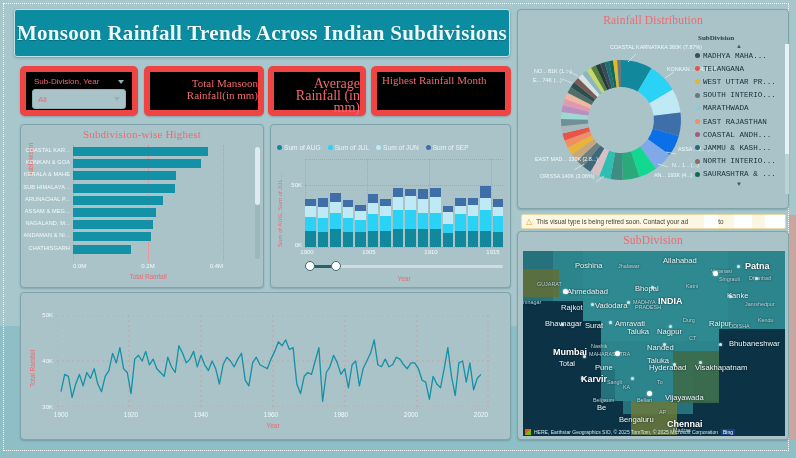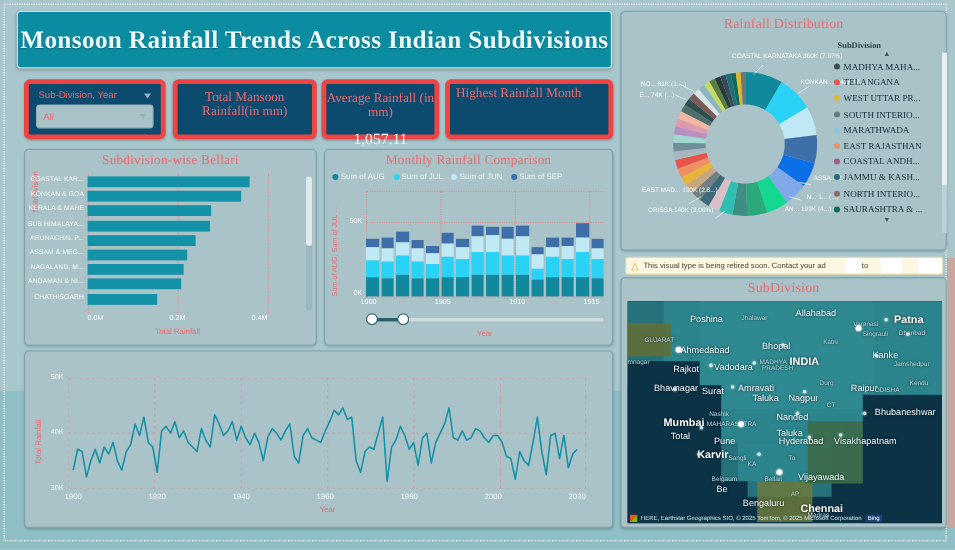--- a/index.html
+++ b/index.html
@@ -44,21 +44,21 @@
     box-shadow:0 1px 3px rgba(0,0,0,.25);
   }
   #header .t{
     color:#ecf8fa;font-family:"Liberation Serif", serif;
     font-size:21px;font-weight:700;letter-spacing:.3px;
     text-shadow:0 1px 1px rgba(0,0,0,.25);
   }
 
   
   .card{
-    position:absolute;background:#0c4a6e;border:4px solid #ef4444;
+    position:absolute;background:#000000;border:6px solid #ef4444;
     border-radius:5px;box-sizing:border-box;
     box-shadow:0 1px 2px rgba(0,0,0,.2);
   }
   #slicer{left:20px;top:66px;width:118px;height:50px;padding:4px 6px;}
   .slicer-head{
     display:flex;align-items:center;justify-content:space-between;
     color:#f0696e;font-size:8px;font-family:"Liberation Sans",sans-serif;
     padding:1px 2px 3px 2px;
   }
   .slicer-box{
@@ -67,28 +67,28 @@
     padding:0 5px;background:#a9c3c8;
     color:#f0696e;font-size:8px;
   }
   .chev{display:inline-block;width:0;height:0;border-left:3.5px solid transparent;
         border-right:3.5px solid transparent;border-top:4px solid #8fb1b8;}
 
   #kpi-total{left:144px;top:66px;width:120px;height:50px;}
   #kpi-avg{left:268px;top:66px;width:98px;height:50px;}
   #kpi-month{left:371px;top:66px;width:140px;height:50px;padding:2px 5px;}
   .kpi-label{
-    color:#f0696e;font-family:"Liberation Serif",serif;text-align:center;
+    color:#f0696e;font-family:"Liberation Serif",serif;text-align:right;
     font-size:11px;line-height:12px;
   }
   .kpi-value{
     color:#f2f7f8;font-family:"Liberation Serif",serif;text-align:center;
     font-size:13px;margin-top:2px;
   }
-  .kpi-sm{font-size:11px;}
+  .kpi-sm{font-size:14px;}
   #kpi-month .inner{
     border:1px solid #8fb1b8;border-radius:3px;height:30px;margin-top:2px;
     display:flex;align-items:center;justify-content:center;
   }
 
   
   #bar-panel{left:20px;top:124px;width:244px;height:164px;}
   #bar-panel .ttl{margin-top:3px;font-size:11px;}
   .bar-plot{position:absolute;left:52px;top:22px;width:150px;height:112px;}
   .bar-fill{background:#1391a6;height:9px;}
@@ -162,21 +162,21 @@
   
   #donut-panel{left:517px;top:9px;width:272px;height:200px;}
   #donut-panel .ttl{margin-top:4px;font-size:11.5px;}
   .donut-wrap{position:absolute;left:14px;top:26px;width:178px;height:168px;}
   .donut-lbl{position:absolute;color:#f2fafb;font-size:5.4px;line-height:6.5px;white-space:nowrap;}
   .lgd{
     position:absolute;right:5px;top:24px;width:88px;height:170px;
   }
   .lgd-title{color:#2c3e44;font-size:7px;font-weight:700;font-family:"Liberation Serif",serif;margin-bottom:1px;padding-left:3px;}
   .lgd-arrow{text-align:center;color:#3e565c;font-size:6px;line-height:6px;}
-  .lgd-item{display:flex;align-items:center;gap:3px;height:13.2px;font-family:Liberation Serif, serif;font-size:7.6px;color:#14303a;}
+  .lgd-item{display:flex;align-items:center;gap:3px;height:13.2px;font-family:Liberation Mono, monospace;font-size:7.6px;color:#14303a;}
   .lgd-dot{width:5px;height:5px;border-radius:50%;flex:none;}
   .lgd-scroll{position:absolute;right:-6px;top:10px;width:4px;height:150px;background:#bcd2d7;}
   .lgd-scroll i{position:absolute;left:0;top:0;width:4px;height:110px;background:#e8f1f3;display:block;}
 
   
   #warn{
     position:absolute;left:521px;top:214px;width:265px;height:15px;
     background:#fdf6e3;border:1px solid #e8d9a8;border-radius:2px;
     display:flex;align-items:center;gap:4px;padding:0 4px;box-sizing:border-box;
     font-size:6.4px;color:#4a4231;overflow:hidden;white-space:nowrap;
@@ -237,21 +237,21 @@
   <div id="kpi-avg" class="card">
     <div class="kpi-label kpi-sm" style="margin-top:6px">Average Rainfall (in mm)</div>
     <div class="kpi-value" style="margin-top:8px">1,057.11</div>
   </div>
 
   <div id="kpi-month" class="card">
     <div class="kpi-label" style="text-align:left">Highest Rainfall Month</div>
   </div>
 
   <div id="bar-panel" class="panel">
-    <div class="ttl">Subdivision-wise Bellari</div>
+    <div class="ttl">Subdivision-wise Highest</div>
     <div class="axis-y-title">SubDivision</div>
     <div class="vgrid" style="left:52px"></div>
     <div class="vgrid" style="left:127px"></div>
     <div class="vgrid" style="left:202px"></div>
     <div class="bar-plot" id="bar-rows">
         <div class="bar-rowwrap">
           <span class="bar-lbl">COASTAL KAR...</span>
           <div class="bar-fill" style="width: 135px; background: rgb(19, 145, 166);"></div>
         </div>
         <div class="bar-rowwrap">
@@ -292,21 +292,20 @@
         <span>0.2M</span>
         <span>0.4M</span>
       </div>
     <div class="axis-x-title">Total Rainfall</div>
     <div class="scroll-track">
         <div class="scroll-thumb"></div>
       </div>
   </div>
 
   <div id="monthly-panel" class="panel">
-    <div class="ttl">Monthly Rainfall Comparison</div>
     <div class="legend" id="monthly-legend">
         <div class="legend-item">
           <span class="dot" style="background:#12889d"></span>
           <span>Sum of AUG</span>
         </div>
         <div class="legend-item">
           <span class="dot" style="background:#2ad2f5"></span>
           <span>Sum of JUL</span>
         </div>
         <div class="legend-item">

